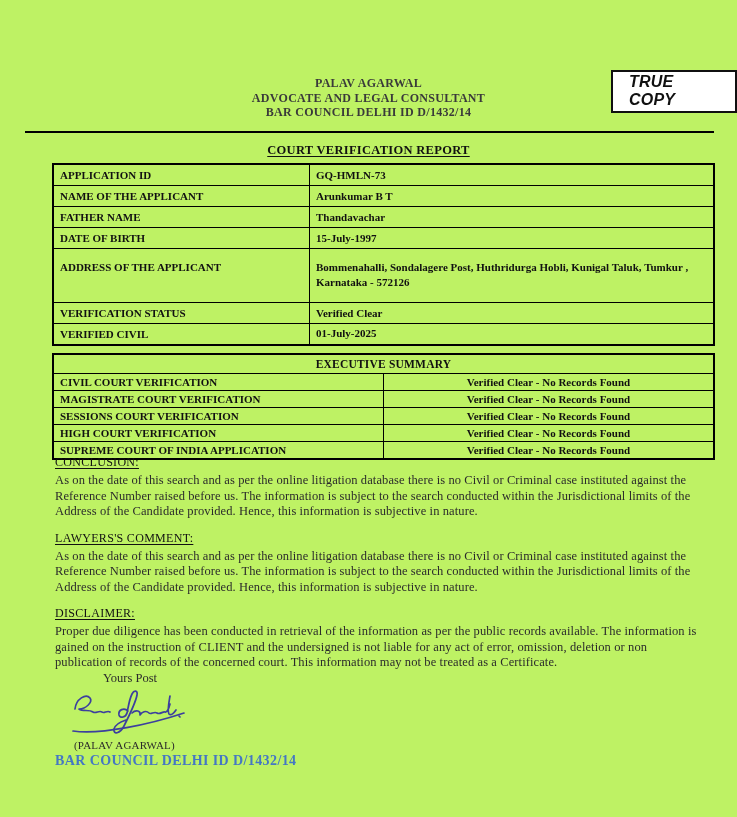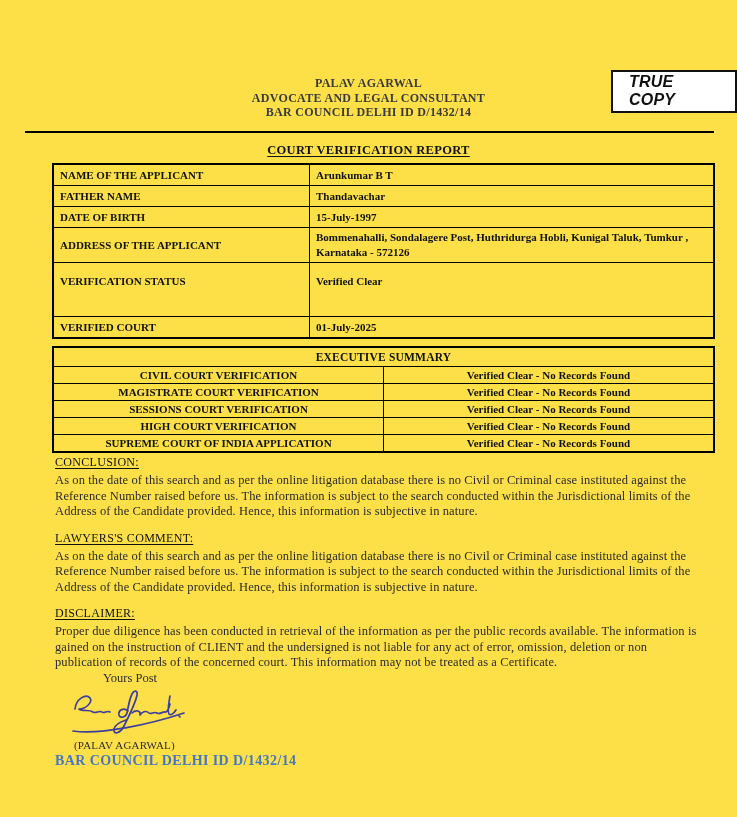--- a/index.html
+++ b/index.html
@@ -1,17 +1,17 @@
 <!DOCTYPE html>
 <html style="--accent-blue: #4477c4; --ink-blue: #3c3f9e;"><head>
 <meta charset="utf-8">
 <style>
   html, body { margin:0; padding:0; background:#ffffff; }
   .page {
-    position:relative; width:737px; height:817px; background:#fde047;
+    position:relative; width:737px; height:817px; background:#bef264;
     font-family:"Liberation Serif", serif; color:#111; overflow:hidden;
   }
   .header {
     position:absolute; top:76px; left:0; right:0; text-align:center;
     font-weight:bold; font-size:12px; line-height:14.5px; color:#3a3a3a;
     letter-spacing:0.3px;
   }
   .stamp {
     position:absolute; top:70px; left:611px;
     border:2px solid #101010; padding:1px 16px 2px;
@@ -36,21 +36,21 @@
   .details-table tr:nth-child(5) td { height:40px; vertical-align:top; padding-top:11px; }
   .details-table tr:nth-child(7) td.val { vertical-align:top; padding-top:2px; }
   .exec-table { margin-top:7px; }
   .exec-table th {
     font-weight:bold; font-size:11.5px; padding:2px; height:14px;
     text-align:center; letter-spacing:0.2px;
   }
   .exec-table td {
     font-weight:bold; font-size:11px; padding:1px 6px; height:14px; line-height:14px;
   }
-  .exec-table td.lbl { width:243px; text-align:center; }
+  .exec-table td.lbl { width:243px; text-align:left; }
   .exec-table td.val { text-align:center; }
   .sections { position:absolute; top:455px; left:55px; width:650px; }
   .sec-head {
     font-weight:normal; font-size:12px; color:#111; letter-spacing:0.3px;
     text-decoration:underline; text-underline-offset:2px; margin-bottom:3px;
   }
   .sec-body {
     margin:0 0 11px 0; font-size:12.5px; line-height:15.5px; color:#2b2b2b;
     letter-spacing:0.1px;
   }
@@ -77,41 +77,45 @@
   <div class="stamp">TRUE COPY</div>
 
   <div class="rule"></div>
 
   <div class="title">COURT VERIFICATION REPORT</div>
 
   <div class="tables">
     <table class="details-table">
       <tbody>
           <tr>
+            <td class="lbl">APPLICATION ID</td>
+            <td class="val">GQ-HMLN-73</td>
+          </tr>
+          <tr>
             <td class="lbl">NAME OF THE APPLICANT</td>
             <td class="val">Arunkumar B T</td>
           </tr>
           <tr>
             <td class="lbl">FATHER NAME</td>
             <td class="val">Thandavachar</td>
           </tr>
           <tr>
             <td class="lbl">DATE OF BIRTH</td>
             <td class="val">15-July-1997</td>
           </tr>
           <tr>
             <td class="lbl">ADDRESS OF THE APPLICANT</td>
             <td class="val">Bommenahalli, Sondalagere Post, Huthridurga Hobli, Kunigal Taluk, Tumkur , Karnataka - 572126</td>
           </tr>
           <tr>
             <td class="lbl">VERIFICATION STATUS</td>
             <td class="val">Verified Clear</td>
           </tr>
           <tr>
-            <td class="lbl">VERIFIED COURT</td>
+            <td class="lbl">VERIFIED CIVIL</td>
             <td class="val">01-July-2025</td>
           </tr>
         </tbody>
     </table>
 
     <table class="exec-table">
       <thead>
         <tr>
           <th colspan="2">EXECUTIVE SUMMARY</th>
         </tr>

